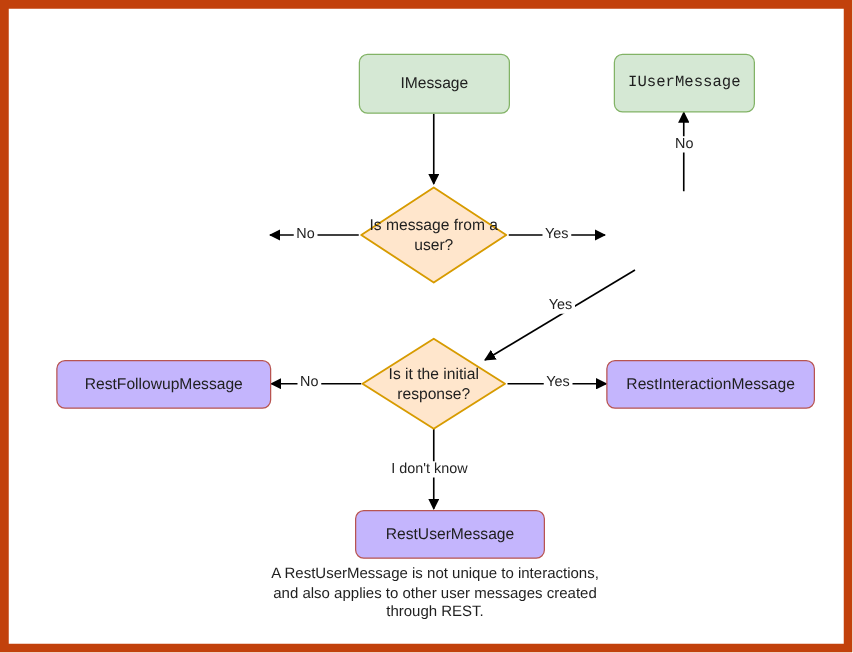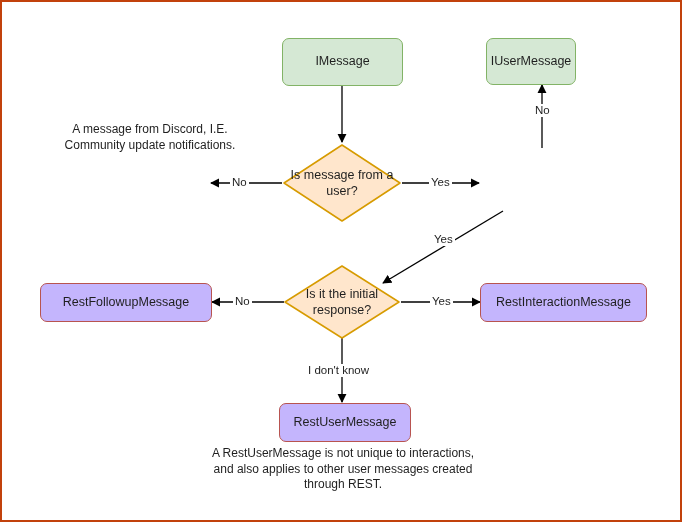--- a/index.html
+++ b/index.html
@@ -5,21 +5,21 @@
   html, body {
     margin: 0;
     padding: 0;
     background: #ffffff;
   }
   #canvas {
     position: relative;
     width: 682px;
     height: 522px;
     background: #ffffff;
-    border: 2px solid #c2410c;
+    border: 7px solid #c2410c;
     box-sizing: border-box;
     overflow: hidden;
     font-family: "Liberation Sans", sans-serif;
   }
   svg.edges {
     position: absolute;
     left: 0;
     top: 0;
     width: 682px;
     height: 522px;
@@ -118,34 +118,34 @@
       <path d="M 399 300 L 478 300"></path>
 
       <path d="M 340 329 L 340 400"></path>
     </g>
   </svg>
 
   <div class="node green" style="left:280px; top:36px; width:121px; height:48px;">
     <span>IMessage</span>
   </div>
 
-  <div class="node green" style="left:484px; top:36px; width:90px; height:47px;">
+  <div class="node green" style="left:484px; top:36px; width:113px; height:47px;font-family:Liberation Mono, monospace;">
     <span>IUserMessage</span>
   </div>
 
 
   <div class="node red" style="left:38px; top:281px; width:172px; height:39px;">
     <span>RestFollowupMessage</span>
   </div>
 
   <div class="node red" style="left:478px; top:281px; width:167px; height:39px;">
     <span>RestInteractionMessage</span>
   </div>
 
-  <div class="node red" style="left:277px; top:401px; width:132px; height:39px;">
+  <div class="node red" style="left:277px; top:401px; width:152px; height:39px;">
     <span>RestUserMessage</span>
   </div>
 
   <div class="diamond-wrap" style="left:280px; top:141px; width:120px; height:80px;">
     <svg width="120" height="80" viewBox="0 0 120 80">
       <path d="M 60 2 L 118 40 L 60 78 L 2 40 Z" fill="#ffe6cc" stroke="#d79b00" stroke-width="1.5" stroke-linejoin="round"></path>
     </svg>
     <div class="diamond-label">Is message from a user?</div>
   </div>
 
@@ -164,20 +164,18 @@
   <div class="edge-label" style="left:531px; top:102px;">No</div>
 
   <div class="edge-label" style="left:430px; top:231px;">Yes</div>
 
   <div class="edge-label" style="left:231px; top:293px;">No</div>
 
   <div class="edge-label" style="left:428px; top:293px;">Yes</div>
 
   <div class="edge-label" style="left:304px; top:362px;">I don't know</div>
 
-  <div class="note" style="left:48px; top:120px; width:200px;">A message from Discord, I.E.
-Community update notifications.</div>
 
   <div class="note" style="left:190px; top:444px; width:302px;">A RestUserMessage is not unique to interactions,
 and also applies to other user messages created
 through REST.</div>
 
 </div>
 
 </body></html>

